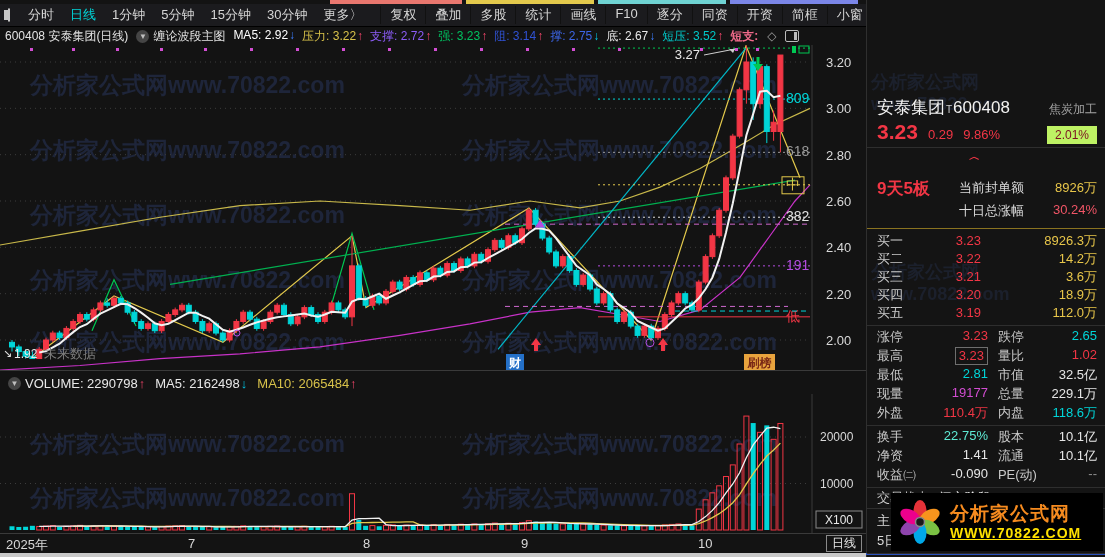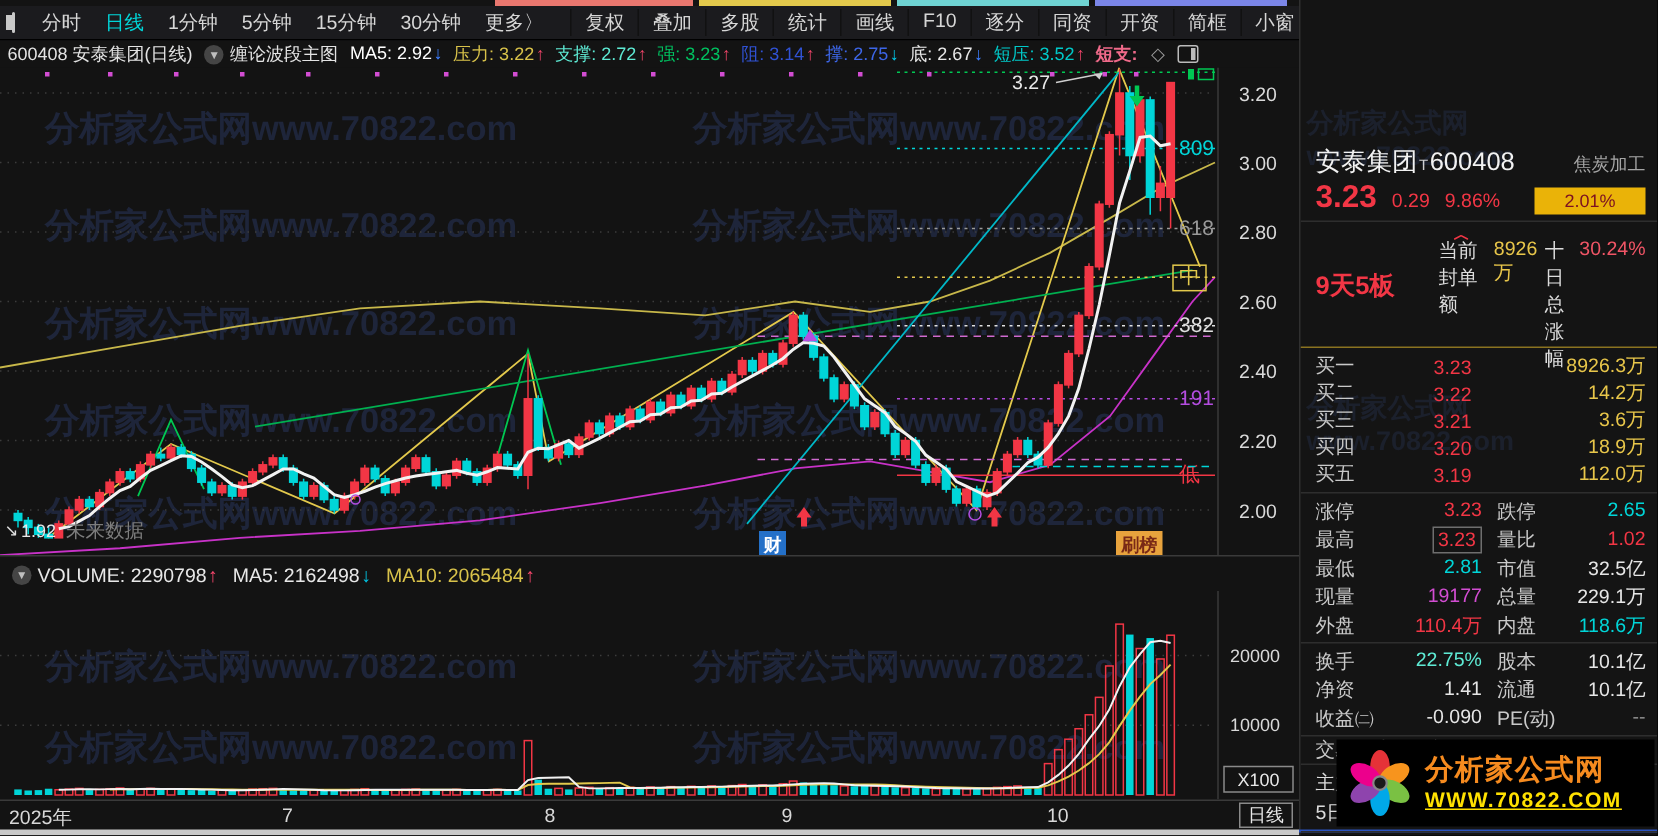--- a/index.html
+++ b/index.html
@@ -47,25 +47,25 @@
   .p-wm{position:absolute;color:#232c44;opacity:.5;font-size:18px;font-weight:bold;pointer-events:none;z-index:0;}
   .panel>div{position:relative;z-index:1;}
   .p-name-row{display:flex;align-items:baseline;padding:6px 8px 0 10px;}
   .p-name{font-size:17px;color:#f2f2f2;}
   .p-sup{font-size:10px;color:#cfcfcf;vertical-align:super;margin:0 1px;}
   .p-code{font-size:17px;color:#f2f2f2;}
   .p-industry{margin-left:auto;font-size:12px;color:#a5a5a5;}
   .p-price-row{display:flex;align-items:baseline;padding:1px 8px 3px 10px;border-bottom:1px solid #2e2e2e;}
   .p-price{font-size:21px;font-weight:bold;color:#f23645;margin-right:10px;}
   .p-chg,.p-pct{font-size:13px;color:#f23645;margin-right:10px;}
-  .p-badge{margin-left:auto;background:#eab308;color:#7c1022;font-size:12px;padding:2px 20px;}
+  .p-badge{margin-left:auto;background:#bef264;color:#7c1022;font-size:12px;padding:2px 8px;}
   .p-fengdan{display:flex;padding:10px 8px 8px 10px;border-bottom:1px solid #8a7320;height:84px;box-sizing:border-box;}
   .p-chevron{position:absolute;left:102px;top:1px;color:#f23645;font-size:11px;font-weight:bold;}
   .p-streak{color:#f23645;font-weight:bold;font-size:17px;align-self:center;width:82px;}
-  .fd-rows{flex:1;display:flex;flex-direction:row;justify-content:flex-end;gap:5px;}
+  .fd-rows{flex:1;display:flex;flex-direction:column;justify-content:flex-end;gap:5px;}
   .fd-row{display:flex;justify-content:space-between;}
   .fd-label{color:#dcdcdc;}
   .p-orders{padding:3px 8px 3px 10px;border-bottom:1px solid #2e2e2e;}
   .ord-row{display:flex;height:18px;align-items:center;}
   .ord-label{color:#c9c9c9;width:42px;}
   .ord-price{color:#f23645;width:62px;text-align:right;}
   .ord-amt{color:#e8c64a;flex:1;text-align:right;}
   .p-stats{padding:2px 8px 2px 10px;border-bottom:1px solid #2e2e2e;}
   .st-row{display:flex;height:19px;align-items:center;}
   .st-cell{flex:1.12;display:flex;justify-content:space-between;padding-right:10px;}
@@ -131,21 +131,21 @@
       </span>
   </div>
 
   <div class="ind-header">
     <span class="ind-title">600408 安泰集团(日线)</span>
     <span class="chev-circle">▼</span>
     <span class="ind-study">缠论波段主图</span>
     <span id="indItems" style="display:flex;">
         <span class="ind-item"><span style="color: rgb(255, 255, 255);">MA5: 2.92</span><span class="ind-arrow" style="color: rgb(61, 126, 255);">↓</span></span>
         <span class="ind-item"><span style="color: rgb(216, 194, 74);">压力: 3.22</span><span class="ind-arrow" style="color: rgb(245, 70, 107);">↑</span></span>
-        <span class="ind-item"><span style="color: #5eead4;">支撑: 2.72</span><span class="ind-arrow" style="color: rgb(245, 70, 107);">↑</span></span>
+        <span class="ind-item"><span style="color: #8b5cf6;">支撑: 2.72</span><span class="ind-arrow" style="color: rgb(245, 70, 107);">↑</span></span>
         <span class="ind-item"><span style="color: rgb(0, 192, 96);">强: 3.23</span><span class="ind-arrow" style="color: rgb(245, 70, 107);">↑</span></span>
         <span class="ind-item"><span style="color: rgb(48, 82, 212);">阻: 3.14</span><span class="ind-arrow" style="color: rgb(245, 70, 107);">↑</span></span>
         <span class="ind-item"><span style="color: rgb(61, 102, 232);">撑: 2.75</span><span class="ind-arrow" style="color: rgb(0, 200, 232);">↓</span></span>
         <span class="ind-item"><span style="color: rgb(232, 232, 232);">底: 2.67</span><span class="ind-arrow" style="color: rgb(61, 126, 255);">↓</span></span>
         <span class="ind-item"><span style="color: rgb(0, 200, 200);">短压: 3.52</span><span class="ind-arrow" style="color: rgb(245, 70, 107);">↑</span></span>
         <span class="ind-item"><span style="color: rgb(240, 106, 138); font-weight: bold;">短支: </span></span>
       </span>
     <span class="diamond">◇</span>
     <span class="mini-win"></span>
   </div>

